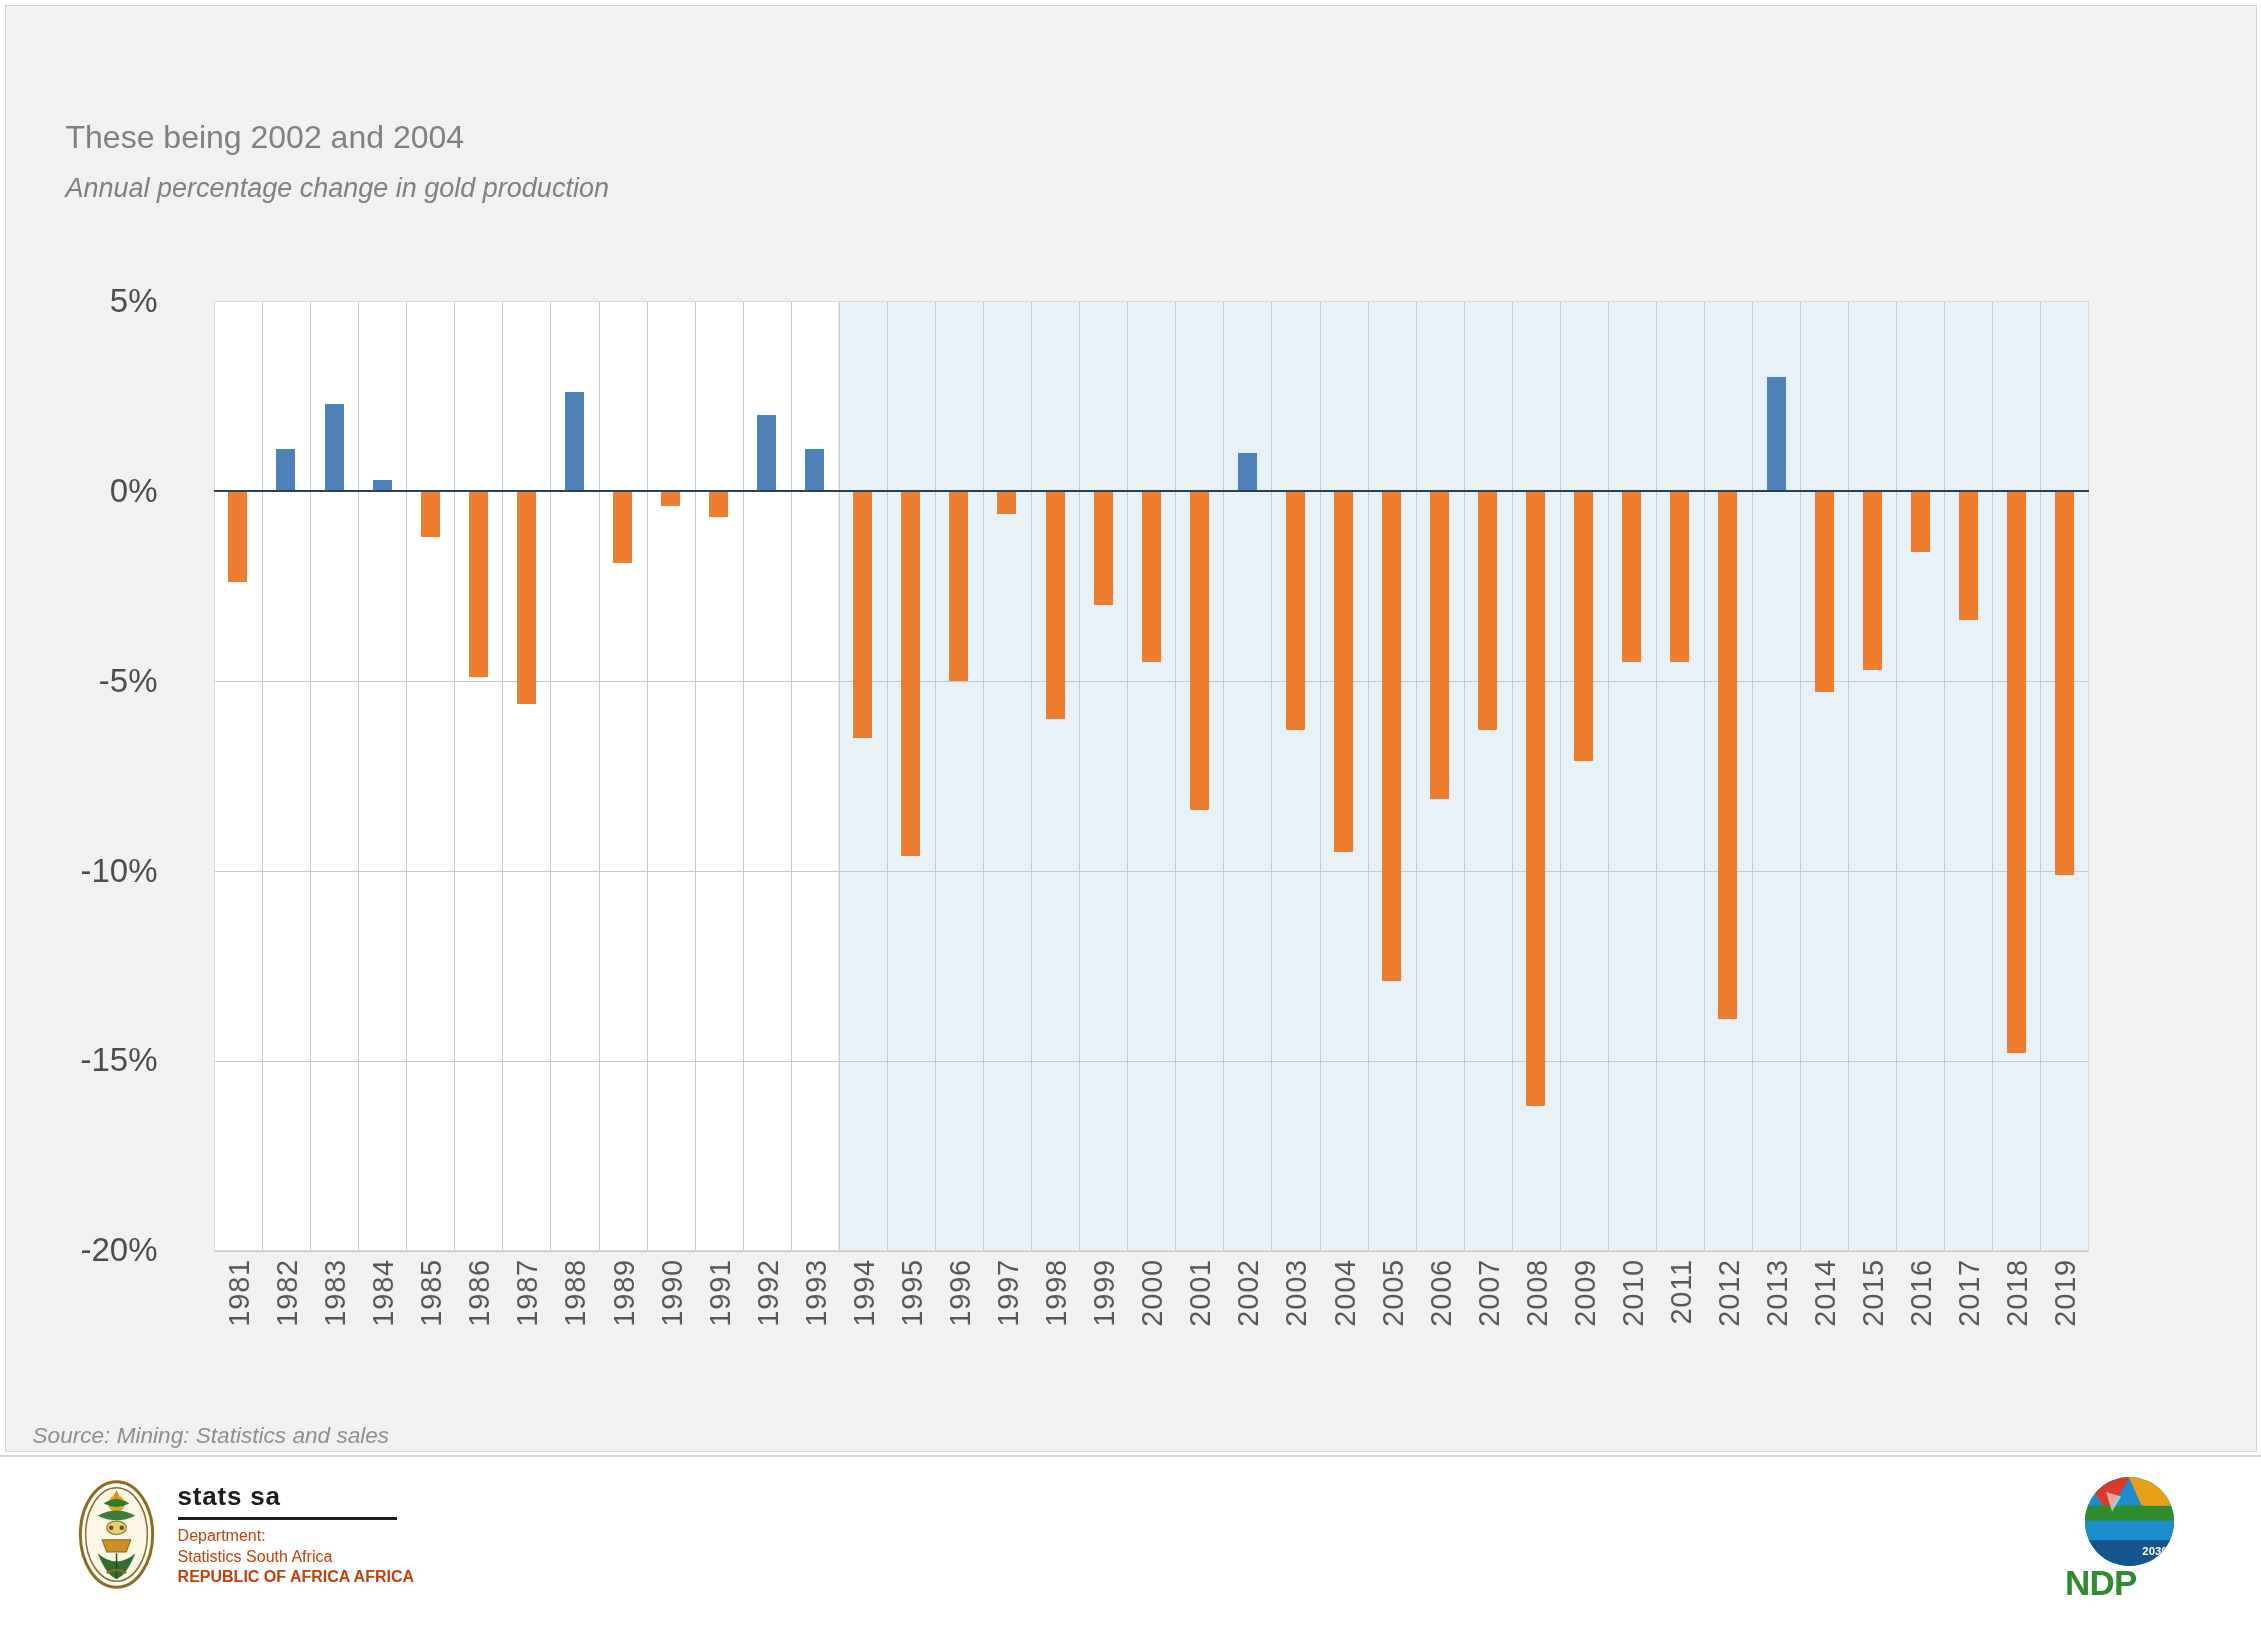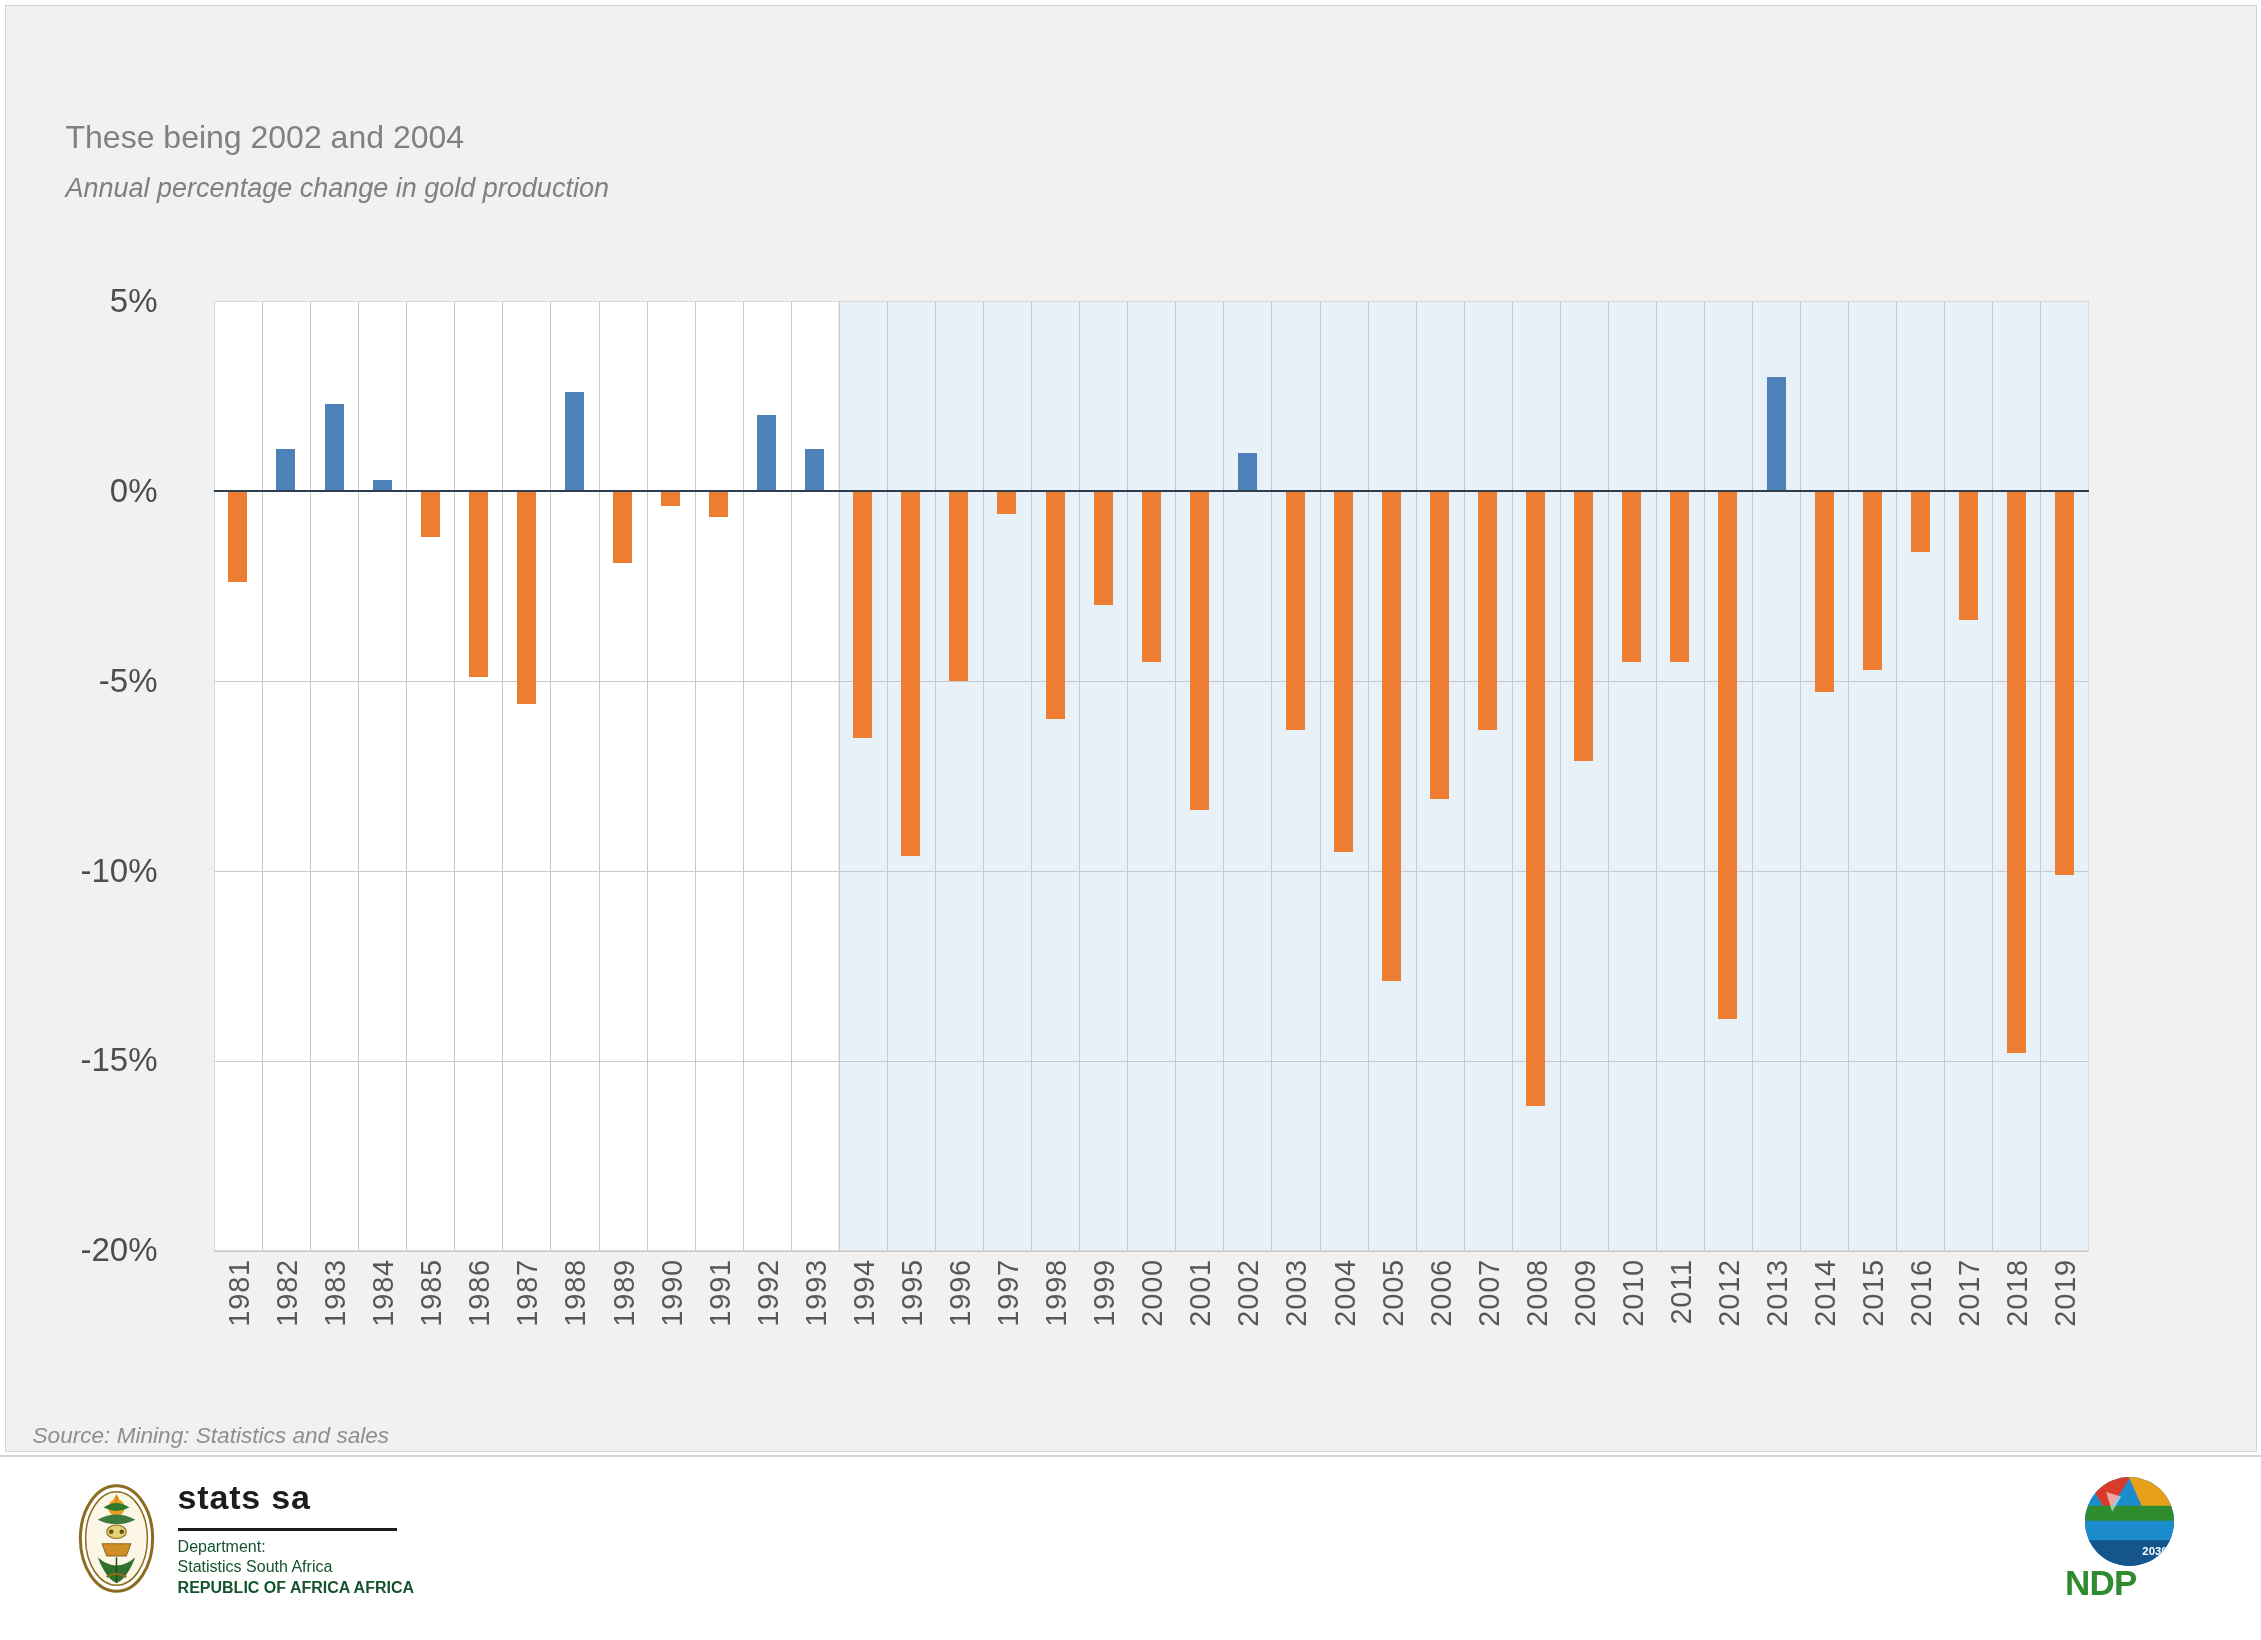--- a/index.html
+++ b/index.html
@@ -134,28 +134,28 @@
   #statssa-block {
     position: absolute;
     left: 75px; top: 21px;
     display: flex;
     align-items: center;
     gap: 19.6px;
   }
   #coa { width: 83px; height: 113px; }
   #statssa-text { position: relative; }
   #statssa-name {
-    font-size: 34px; font-weight: bold; color: #1c1c1c;
+    font-size: 26px; font-weight: bold; color: #1c1c1c;
     letter-spacing: 0.8px;
-    padding-bottom: 11px;
+    padding-bottom: 5px;
   }
   #statssa-rule {
     width: 219px; height: 3px; background: #1c1c1c; margin-bottom: 6px;
   }
-  .statssa-sub { font-size: 16px; color: #14532d; line-height: 1.28; }
+  .statssa-sub { font-size: 16px; color: #c2410c; line-height: 1.28; }
   .statssa-sub.bold { font-weight: bold; }
   #ndp-block {
     position: absolute;
     right: 68px; top: 19.6px;
     width: 128px;
     text-align: left;
   }
   #ndp-mark {
     position: relative;
     width: 89px; height: 89px;

